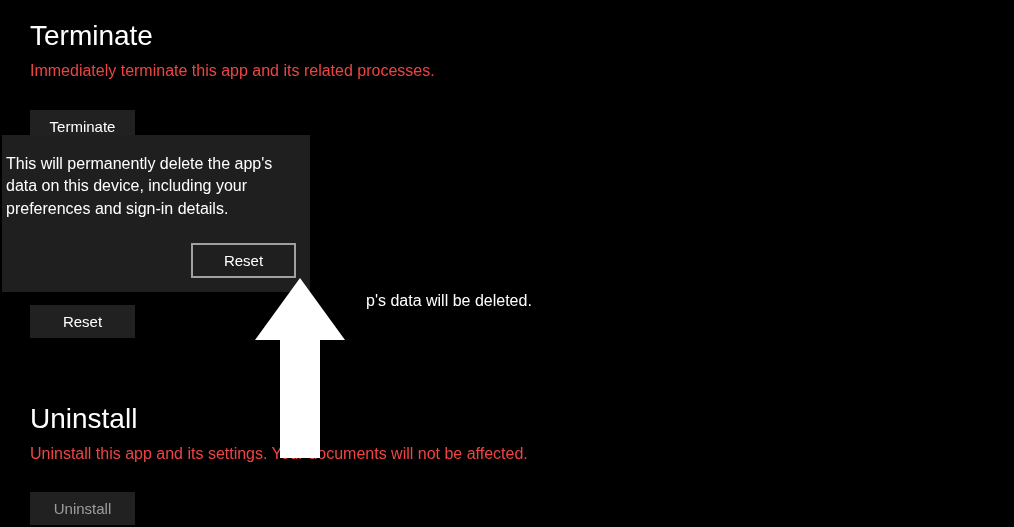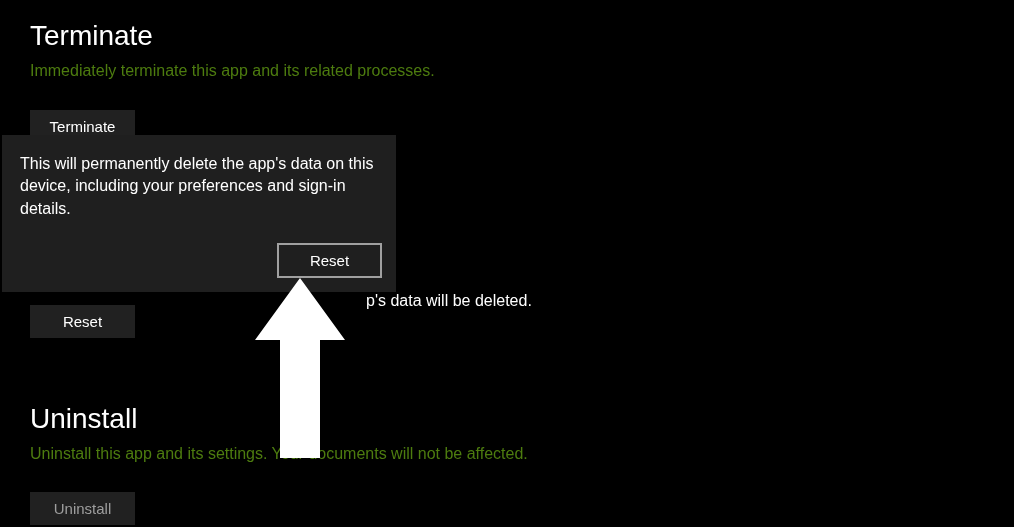--- a/index.html
+++ b/index.html
@@ -19,21 +19,21 @@
     .sec-uninstall { left: 30px; top: 403px; }
     h2 {
       font-weight: 400;
       font-size: 28px;
       margin-bottom: 10px;
       color: #ffffff;
     }
     p.desc {
       font-size: 16px;
       font-weight: 400;
-      color: #4d7c0f;
+      color: #ef4444;
       margin-bottom: 16px;
     }
     .btn {
       display: inline-block;
       background: #212121;
       color: #ffffff;
       border: none;
       font-size: 15px;
       font-family: inherit;
       padding: 8px 0;
@@ -42,24 +42,24 @@
       cursor: pointer;
     }
     .btn.dim { color: #9e9e9e; }
     .terminate-btn { position: absolute; left: 30px; top: 110px; }
     .reset-btn-under { position: absolute; left: 30px; top: 305px; }
     .uninstall-btn { position: absolute; left: 30px; top: 492px; }
     .flyout {
       position: absolute;
       left: 2px;
       top: 135px;
-      width: 394px;
+      width: 308px;
       height: 157px;
       background: #1f1f1f;
-      padding: 18px 14px 14px 18px;
+      padding: 18px 14px 14px 4px;
     }
     .flyout p {
       font-size: 16px;
       line-height: 1.4;
       color: #ffffff;
     }
     .flyout-btn {
       position: absolute;
       right: 14px;
       bottom: 14px;

